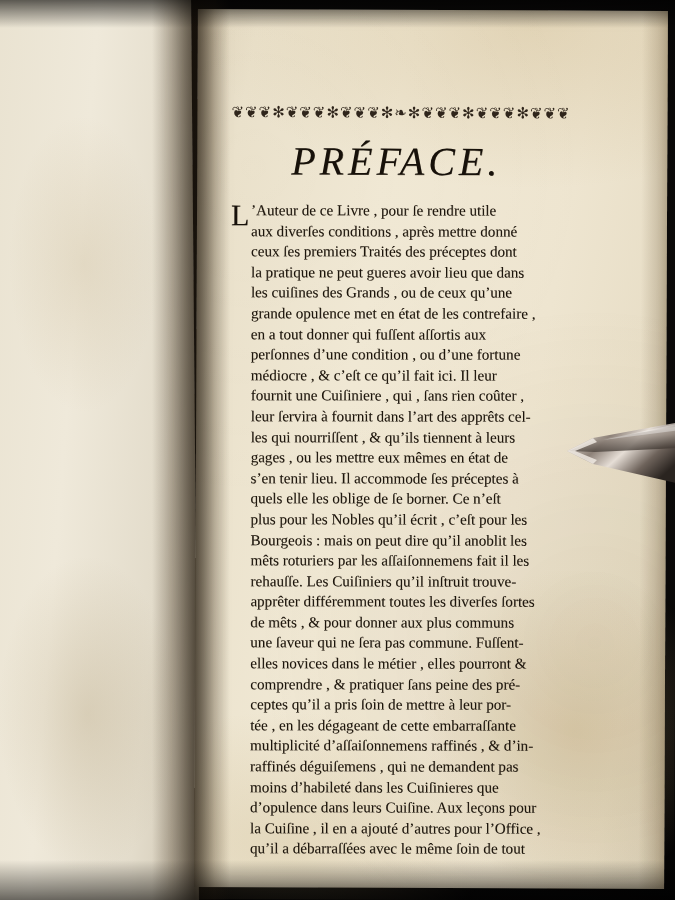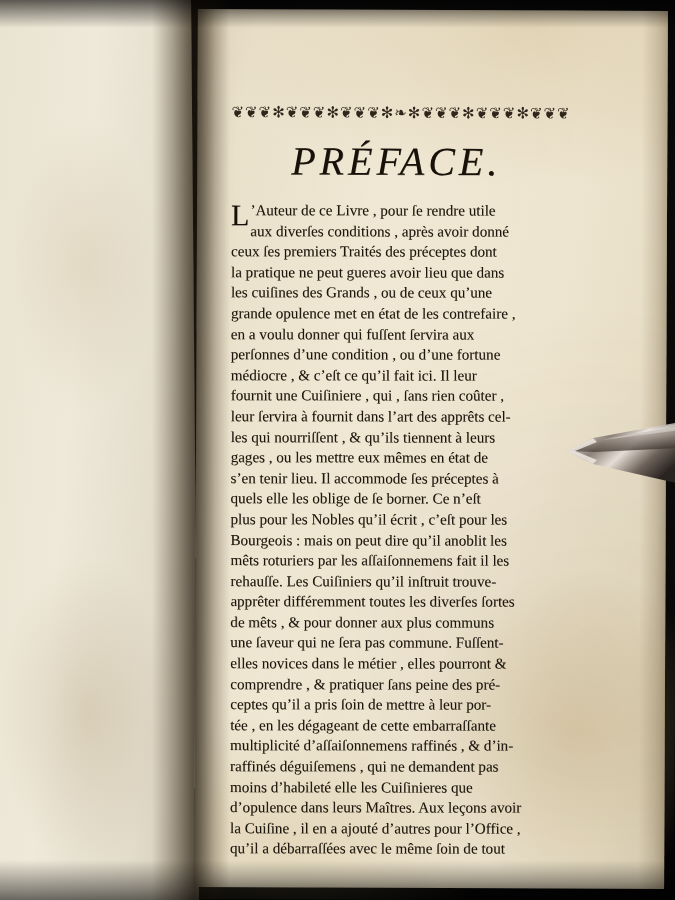--- a/index.html
+++ b/index.html
@@ -151,20 +151,21 @@
     font-size: 30px;
     line-height: 26px;
     padding-right: 1px;
     padding-top: 2px;
     font-family: "Liberation Serif", serif;
     color: #17110a;
   }
   .line {
     display: block;
     white-space: nowrap;
+    margin-left: 20px;
   }
   
   .body-text { transform: rotate(-0.15deg); transform-origin: left top; }
 
   
   .grain {
     position: absolute;
     inset: 0;
     pointer-events: none;
     background:
@@ -214,26 +215,26 @@
     <div class="rp-stain-b"></div>
     <div class="rp-stain-c"></div>
     <div class="rp-edge-dark"></div>
 
     <div class="content">
       <div class="ornament">❦❦❦✻❦❦❦✻❦❦❦✻❧✻❦❦❦✻❦❦❦✻❦❦❦</div>
       <div class="title">PRÉFACE.</div>
       <div class="body-text">
         <span class="dropcap">L</span>
         <span class="line">’Auteur de ce Livre ,  pour ſe rendre utile</span>
-        <span class="line">aux diverſes conditions , après avoir donné</span>
+        <span class="line">aux diverſes conditions , après mettre donné</span>
         <span class="line">ceux ſes premiers Traités des préceptes dont</span>
         <span class="line">la pratique ne peut gueres avoir lieu que dans</span>
         <span class="line">les cuiſines des Grands , ou de ceux qu’une</span>
         <span class="line">grande opulence met en état de les contrefaire ,</span>
-        <span class="line">en a voulu donner qui fuſſent ſervira aux</span>
+        <span class="line">en a tout donner qui fuſſent aſſortis aux</span>
         <span class="line">perſonnes d’une condition , ou d’une fortune</span>
         <span class="line">médiocre , &amp; c’eſt ce qu’il fait ici. Il leur</span>
         <span class="line">fournit une Cuiſiniere , qui , ſans rien coûter ,</span>
         <span class="line">leur ſervira à fournit dans l’art des apprêts cel-</span>
         <span class="line">les qui nourriſſent , &amp; qu’ils tiennent à leurs</span>
         <span class="line">gages , ou les mettre eux mêmes en état de</span>
         <span class="line">s’en tenir lieu.  Il accommode ſes préceptes à</span>
         <span class="line">quels elle les oblige de ſe borner. Ce n’eſt</span>
         <span class="line">plus pour les Nobles qu’il écrit , c’eſt pour les</span>
         <span class="line">Bourgeois : mais on peut dire qu’il anoblit les</span>
@@ -241,22 +242,22 @@
         <span class="line">rehauſſe.  Les Cuiſiniers qu’il inſtruit trouve-</span>
         <span class="line">apprêter différemment toutes les diverſes ſortes</span>
         <span class="line">de mêts ,  &amp; pour donner aux plus communs</span>
         <span class="line">une ſaveur qui ne ſera pas commune. Fuſſent-</span>
         <span class="line">elles novices dans le métier , elles pourront &amp;</span>
         <span class="line">comprendre , &amp; pratiquer ſans peine des pré-</span>
         <span class="line">ceptes qu’il a pris ſoin de mettre à leur por-</span>
         <span class="line">tée ,  en les dégageant de cette embarraſſante</span>
         <span class="line">multiplicité d’aſſaiſonnemens raffinés , &amp; d’in-</span>
         <span class="line">raffinés déguiſemens ,  qui ne demandent pas</span>
-        <span class="line">moins  d’habileté  elle  les  Cuiſinieres  que</span>
-        <span class="line">d’opulence dans leurs Maîtres. Aux leçons avoir</span>
+        <span class="line">moins  d’habileté  dans  les  Cuiſinieres  que</span>
+        <span class="line">d’opulence dans leurs Cuiſine. Aux leçons pour</span>
         <span class="line">la Cuiſine , il en a ajouté d’autres pour l’Office ,</span>
         <span class="line">qu’il a débarraſſées avec le même ſoin de tout</span>
       </div>
     </div>
 
     <div class="grain"></div>
   </div>
 
   <div class="gutter"></div>
 

